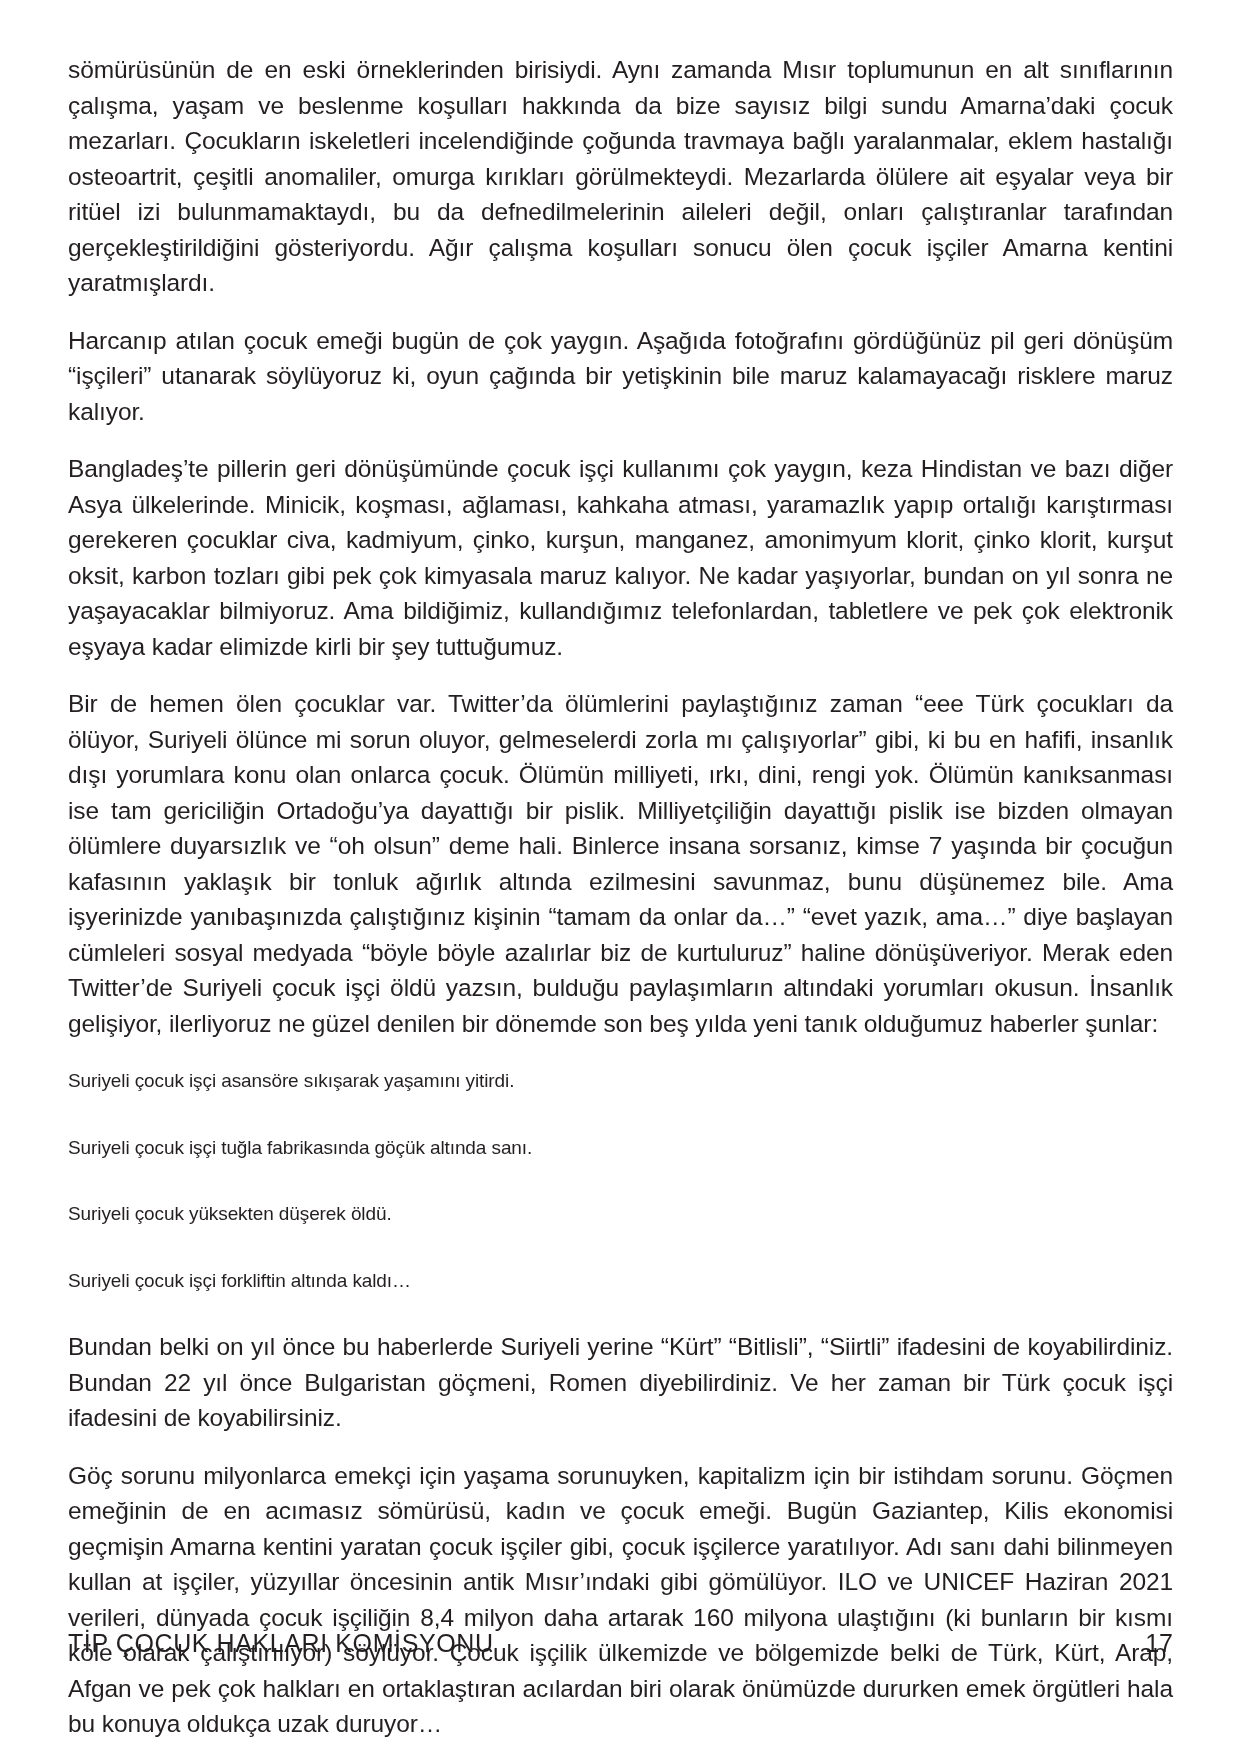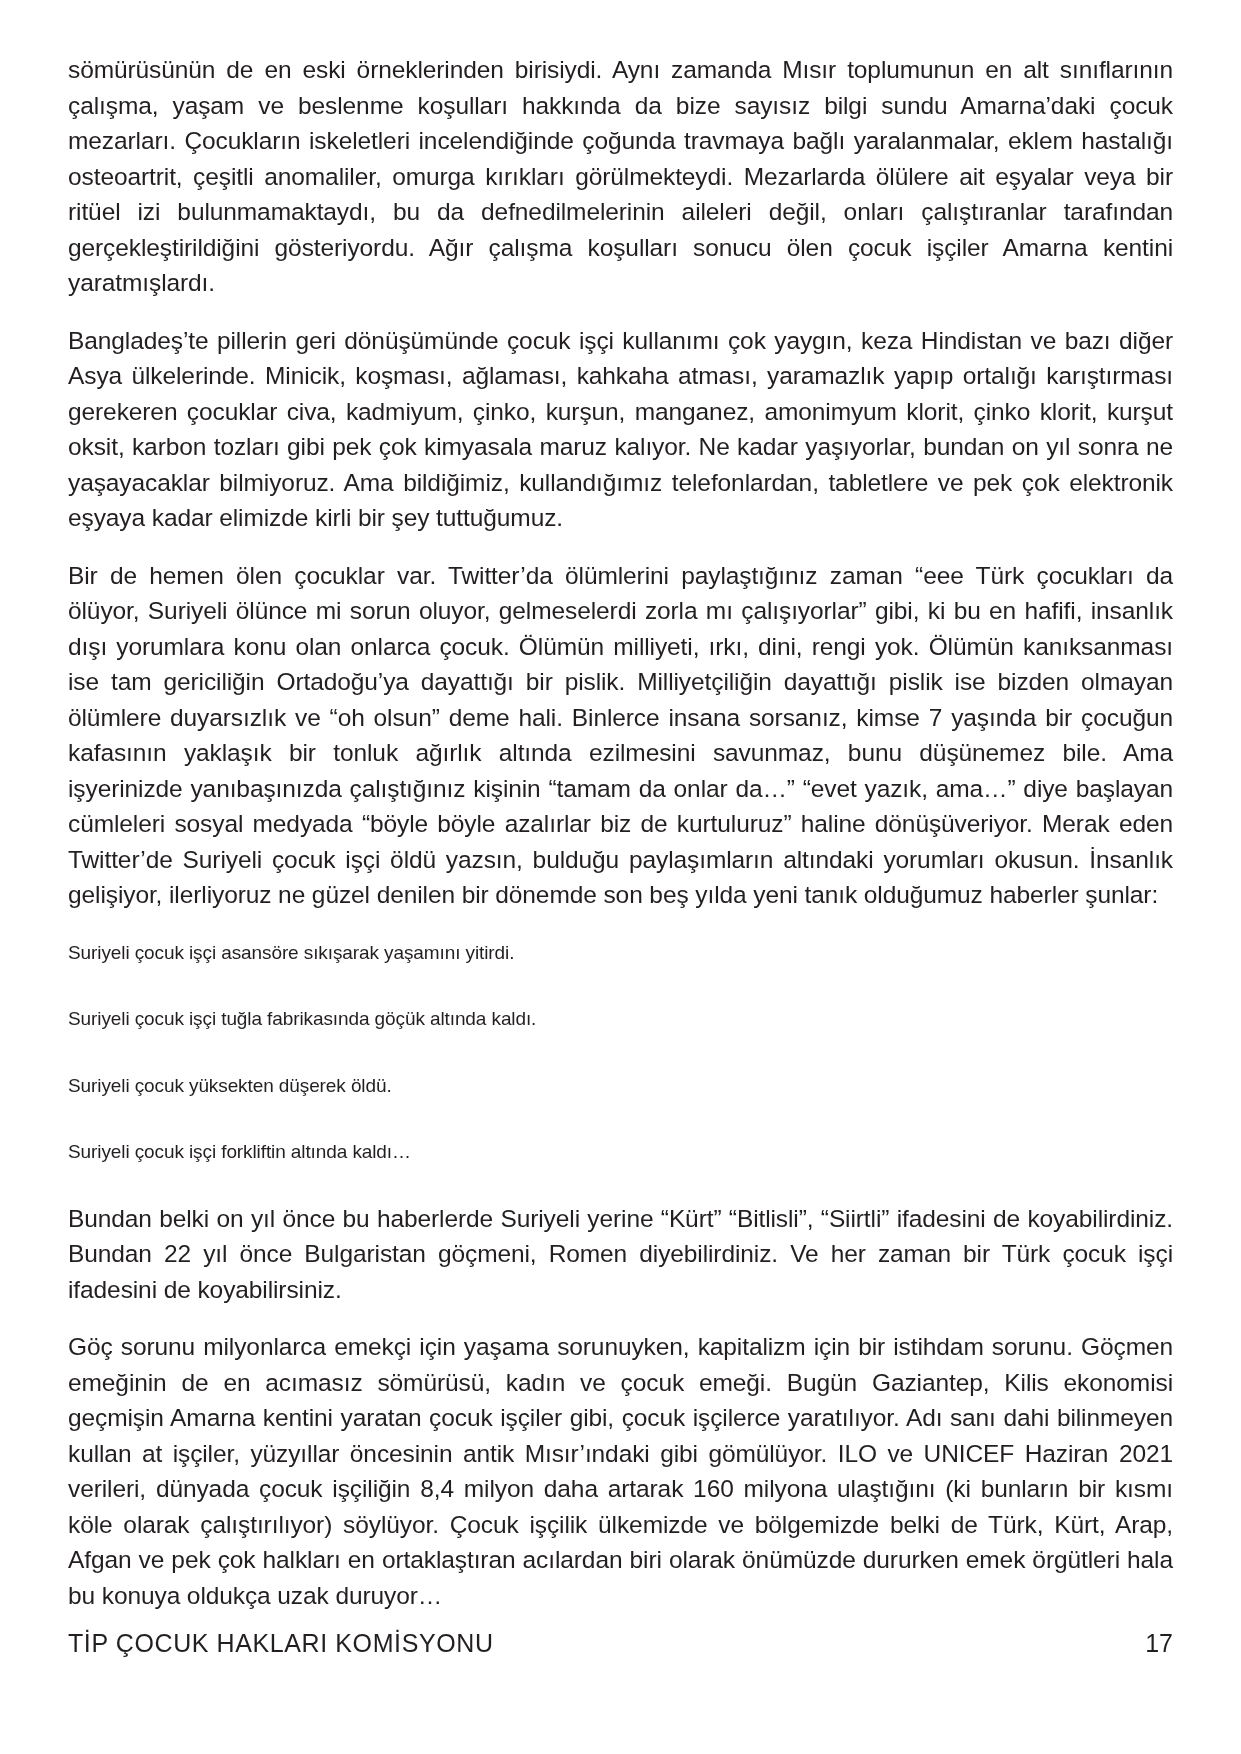--- a/index.html
+++ b/index.html
@@ -68,25 +68,26 @@
   }
 </style>
 </head>
 <body>
 
 <div class="page">
 
   <div class="content">
 
     <p class="body-par">sömürüsünün de en eski örneklerinden birisiydi. Aynı zamanda Mısır toplumunun en alt sınıflarının çalışma, yaşam ve beslenme koşulları hakkında da bize sayısız bilgi sundu Amarna’daki çocuk mezarları. Çocukların iskeletleri incelendiğinde çoğunda travmaya bağlı yaralanmalar, eklem hastalığı osteoartrit, çeşitli anomaliler, omurga kırıkları görülmekteydi. Mezarlarda ölülere ait eşyalar veya bir ritüel izi bulunmamaktaydı, bu da defnedilmelerinin aileleri değil, onları çalıştıranlar tarafından gerçekleştirildiğini gösteriyordu. Ağır çalışma koşulları sonucu ölen çocuk işçiler Amarna kentini yaratmışlardı.</p>
+    <p class="body-par">Harcanıp atılan çocuk emeği bugün de çok yaygın. Aşağıda fotoğrafını gördüğünüz pil geri dönüşüm “işçileri” utanarak söylüyoruz ki, oyun çağında bir yetişkinin bile maruz kalamayacağı risklere maruz kalıyor.</p>
     <p class="body-par">Bangladeş’te pillerin geri dönüşümünde çocuk işçi kullanımı çok yaygın, keza Hindistan ve bazı diğer Asya ülkelerinde. Minicik, koşması, ağlaması, kahkaha atması, yaramazlık yapıp ortalığı karıştırması gerekeren çocuklar civa, kadmiyum, çinko, kurşun, manganez, amonimyum klorit, çinko klorit, kurşut oksit, karbon tozları gibi pek çok kimyasala maruz kalıyor. Ne kadar yaşıyorlar, bundan on yıl sonra ne yaşayacaklar bilmiyoruz. Ama bildiğimiz, kullandığımız telefonlardan, tabletlere ve pek çok elektronik eşyaya kadar elimizde kirli bir şey tuttuğumuz.</p>
     <p class="body-par">Bir de hemen ölen çocuklar var. Twitter’da ölümlerini paylaştığınız zaman “eee Türk çocukları da ölüyor, Suriyeli ölünce mi sorun oluyor, gelmeselerdi zorla mı çalışıyorlar” gibi, ki bu en hafifi, insanlık dışı yorumlara konu olan onlarca çocuk. Ölümün milliyeti, ırkı, dini, rengi yok. Ölümün kanıksanması ise tam gericiliğin Ortadoğu’ya dayattığı bir pislik. Milliyetçiliğin dayattığı pislik ise bizden olmayan ölümlere duyarsızlık ve “oh olsun” deme hali. Binlerce insana sorsanız, kimse 7 yaşında bir çocuğun kafasının yaklaşık bir tonluk ağırlık altında ezilmesini savunmaz, bunu düşünemez bile. Ama işyerinizde yanıbaşınızda çalıştığınız kişinin “tamam da onlar da…” “evet yazık, ama…” diye başlayan cümleleri sosyal medyada “böyle böyle azalırlar biz de kurtuluruz” haline dönüşüveriyor. Merak eden Twitter’de Suriyeli çocuk işçi öldü yazsın, bulduğu paylaşımların altındaki yorumları okusun. İnsanlık gelişiyor, ilerliyoruz ne güzel denilen bir dönemde son beş yılda yeni tanık olduğumuz haberler şunlar:</p>
 
     <p class="list-line">Suriyeli çocuk işçi asansöre sıkışarak yaşamını yitirdi.</p>
-    <p class="list-line">Suriyeli çocuk işçi tuğla fabrikasında göçük altında kaldı.</p>
+    <p class="list-line">Suriyeli çocuk işçi tuğla fabrikasında göçük altında sanı.</p>
     <p class="list-line">Suriyeli çocuk yüksekten düşerek öldü.</p>
     <p class="list-line">Suriyeli çocuk işçi forkliftin altında kaldı…</p>
 
     <p class="body-par">Bundan belki on yıl önce bu haberlerde Suriyeli yerine “Kürt” “Bitlisli”, “Siirtli” ifadesini de koyabilirdiniz. Bundan 22 yıl önce Bulgaristan göçmeni, Romen diyebilirdiniz. Ve her zaman bir Türk çocuk işçi ifadesini de koyabilirsiniz.</p>
     <p class="body-par">Göç sorunu milyonlarca emekçi için yaşama sorunuyken, kapitalizm için bir istihdam sorunu. Göçmen emeğinin de en acımasız sömürüsü, kadın ve çocuk emeği. Bugün Gaziantep, Kilis ekonomisi geçmişin Amarna kentini yaratan çocuk işçiler gibi, çocuk işçilerce yaratılıyor. Adı sanı dahi bilinmeyen kullan at işçiler, yüzyıllar öncesinin antik Mısır’ındaki gibi gömülüyor. ILO ve UNICEF Haziran 2021 verileri, dünyada çocuk işçiliğin 8,4 milyon daha artarak 160 milyona ulaştığını (ki bunların bir kısmı köle olarak çalıştırılıyor) söylüyor. Çocuk işçilik ülkemizde ve bölgemizde belki de Türk, Kürt, Arap, Afgan ve pek çok halkları en ortaklaştıran acılardan biri olarak önümüzde dururken emek örgütleri hala bu konuya oldukça uzak duruyor…</p>
 
   </div>
 
   <div class="footer">
     <span class="footer-title">TİP ÇOCUK HAKLARI KOMİSYONU</span>

